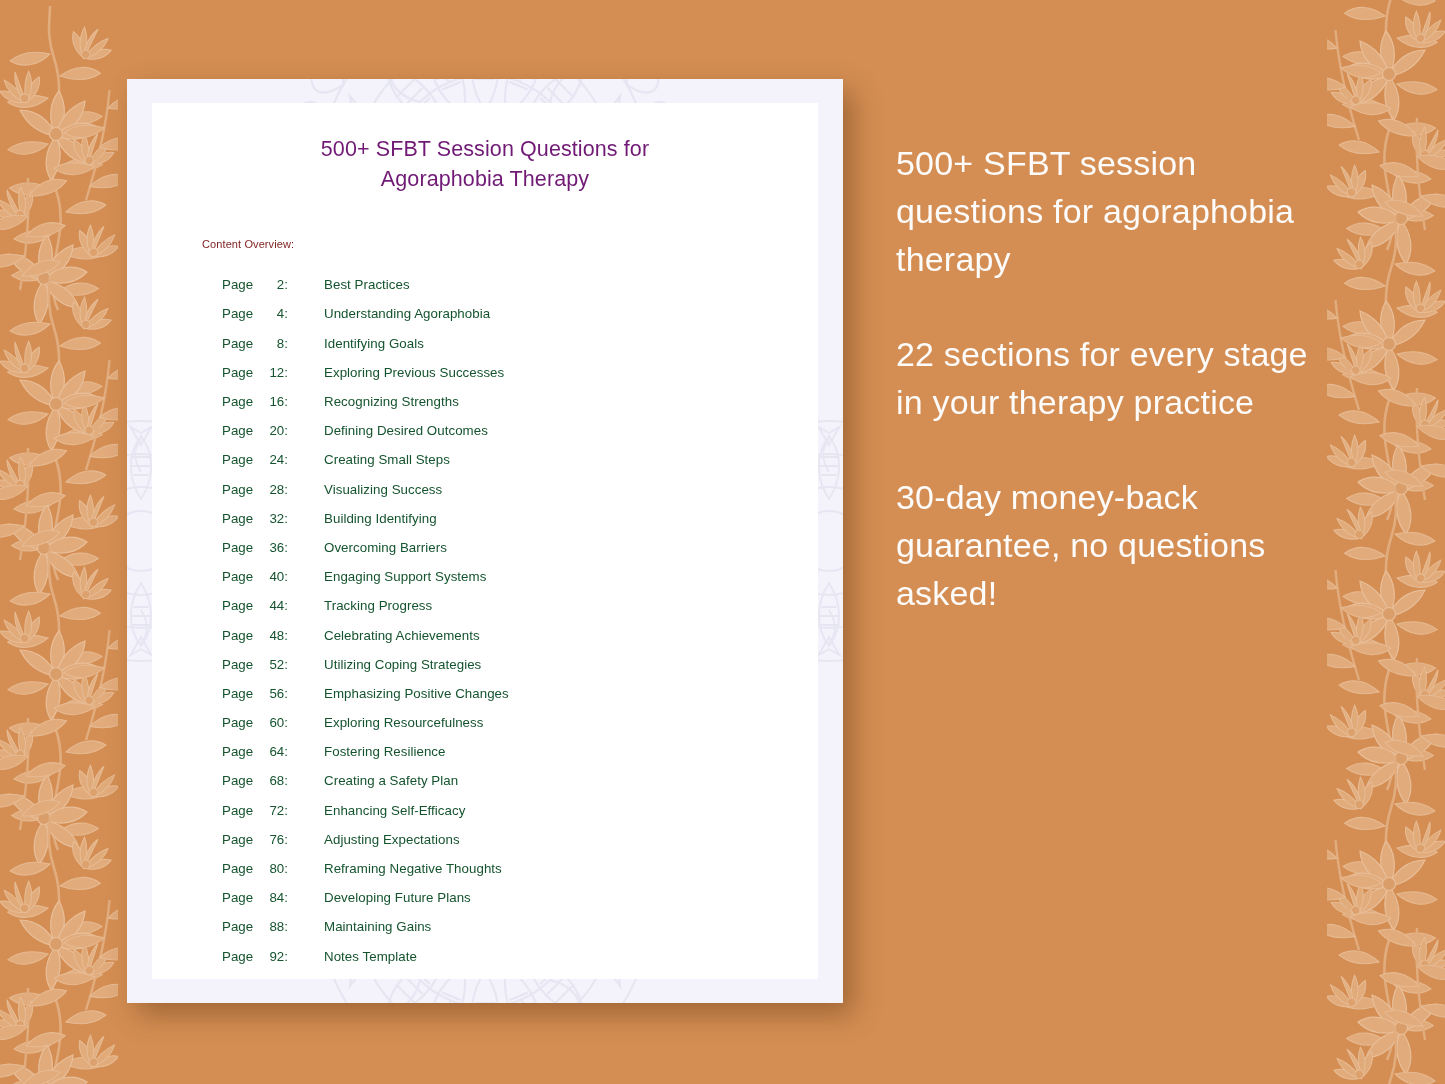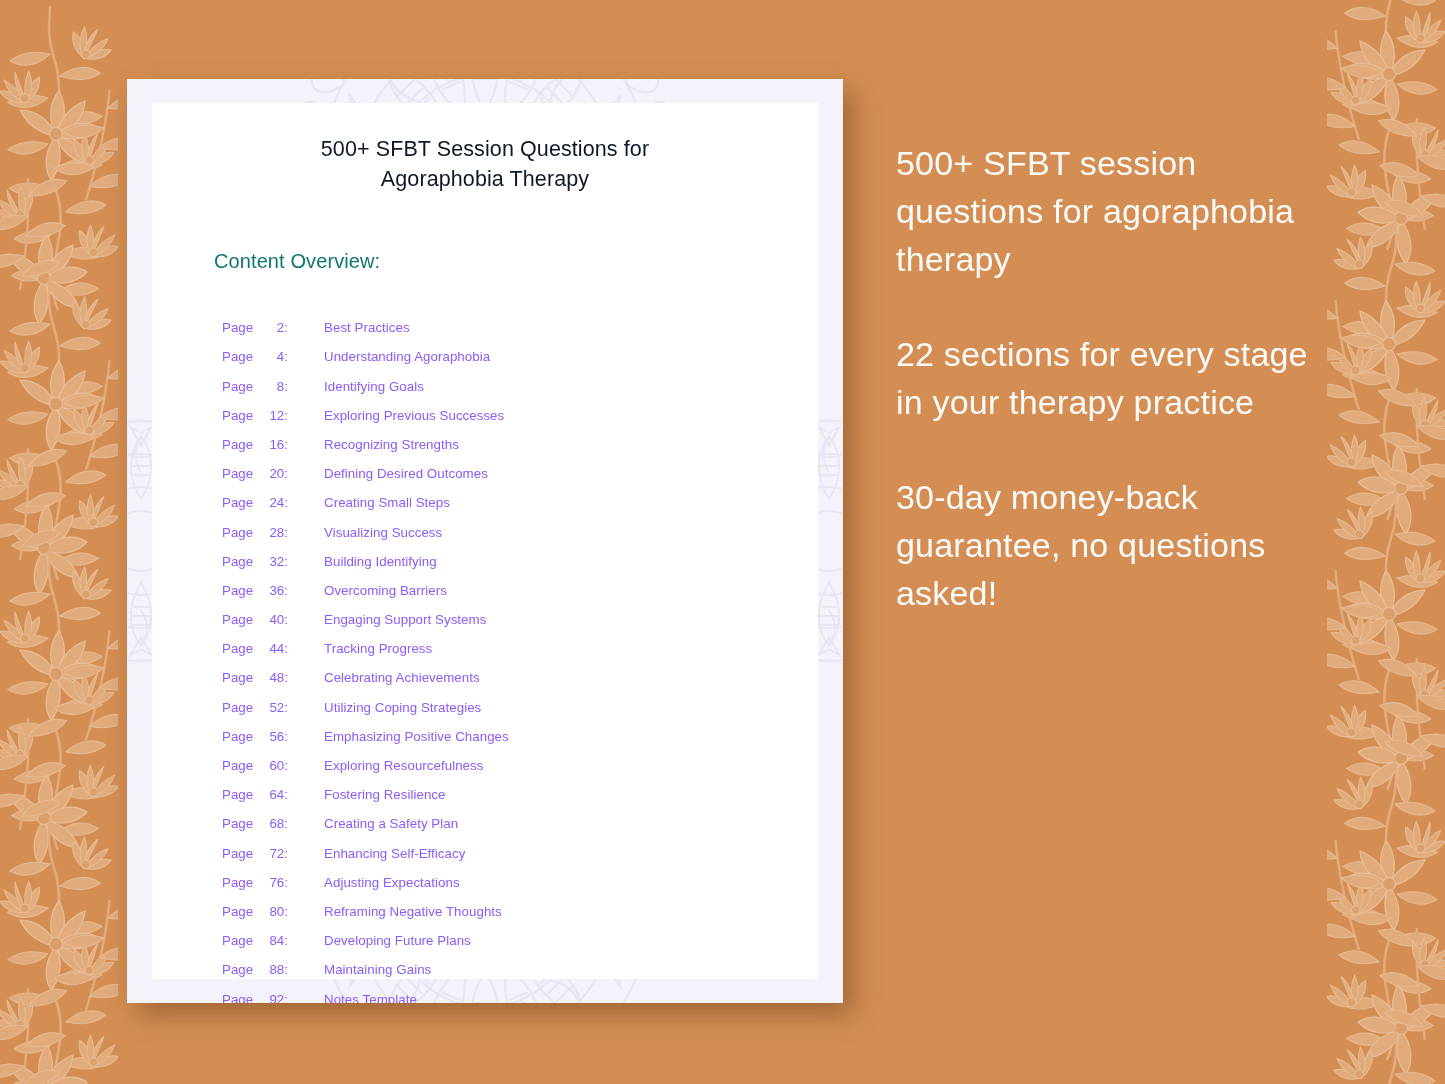--- a/index.html
+++ b/index.html
@@ -69,44 +69,44 @@
   }
 
   #doc-title {
     margin: 0;
     padding: 32px 58px 0 58px;
     text-align: center;
     font-size: 21.5px;
     font-weight: 400;
     line-height: 1.38;
     letter-spacing: .1px;
-    color: #0f172a;
+    color: #701a75;
     white-space: pre-line;
   }
 
   #overview-label {
-    margin: 16px;
+    margin: 4px;
     padding: 40px 0 0 46px;
-    font-size: 20px;
+    font-size: 11px;
     font-weight: 400;
     letter-spacing: .1px;
-    color: #0f766e;
+    color: #7f1d1d;
   }
 
   #toc {
     list-style: none;
     margin: 0;
     padding: 16px 0 0 70px;
   }
   .toc-row {
     display: flex;
-    align-items: flex-end;
+    align-items: center;
     font-size: 13.3px;
     line-height: 1;
-    color: #8b5cf6;
+    color: #14532d;
     letter-spacing: .05px;
     height: 29.2px;
   }
   .toc-word   { display: inline-block; }
   .toc-number { display: inline-block; width: 26px; text-align: right; margin-left: 5px; }
   .toc-colon  { display: inline-block; margin-right: 8px; }
   .toc-title  { display: inline-block; margin-left: 28px; }
 
   
   #features {

